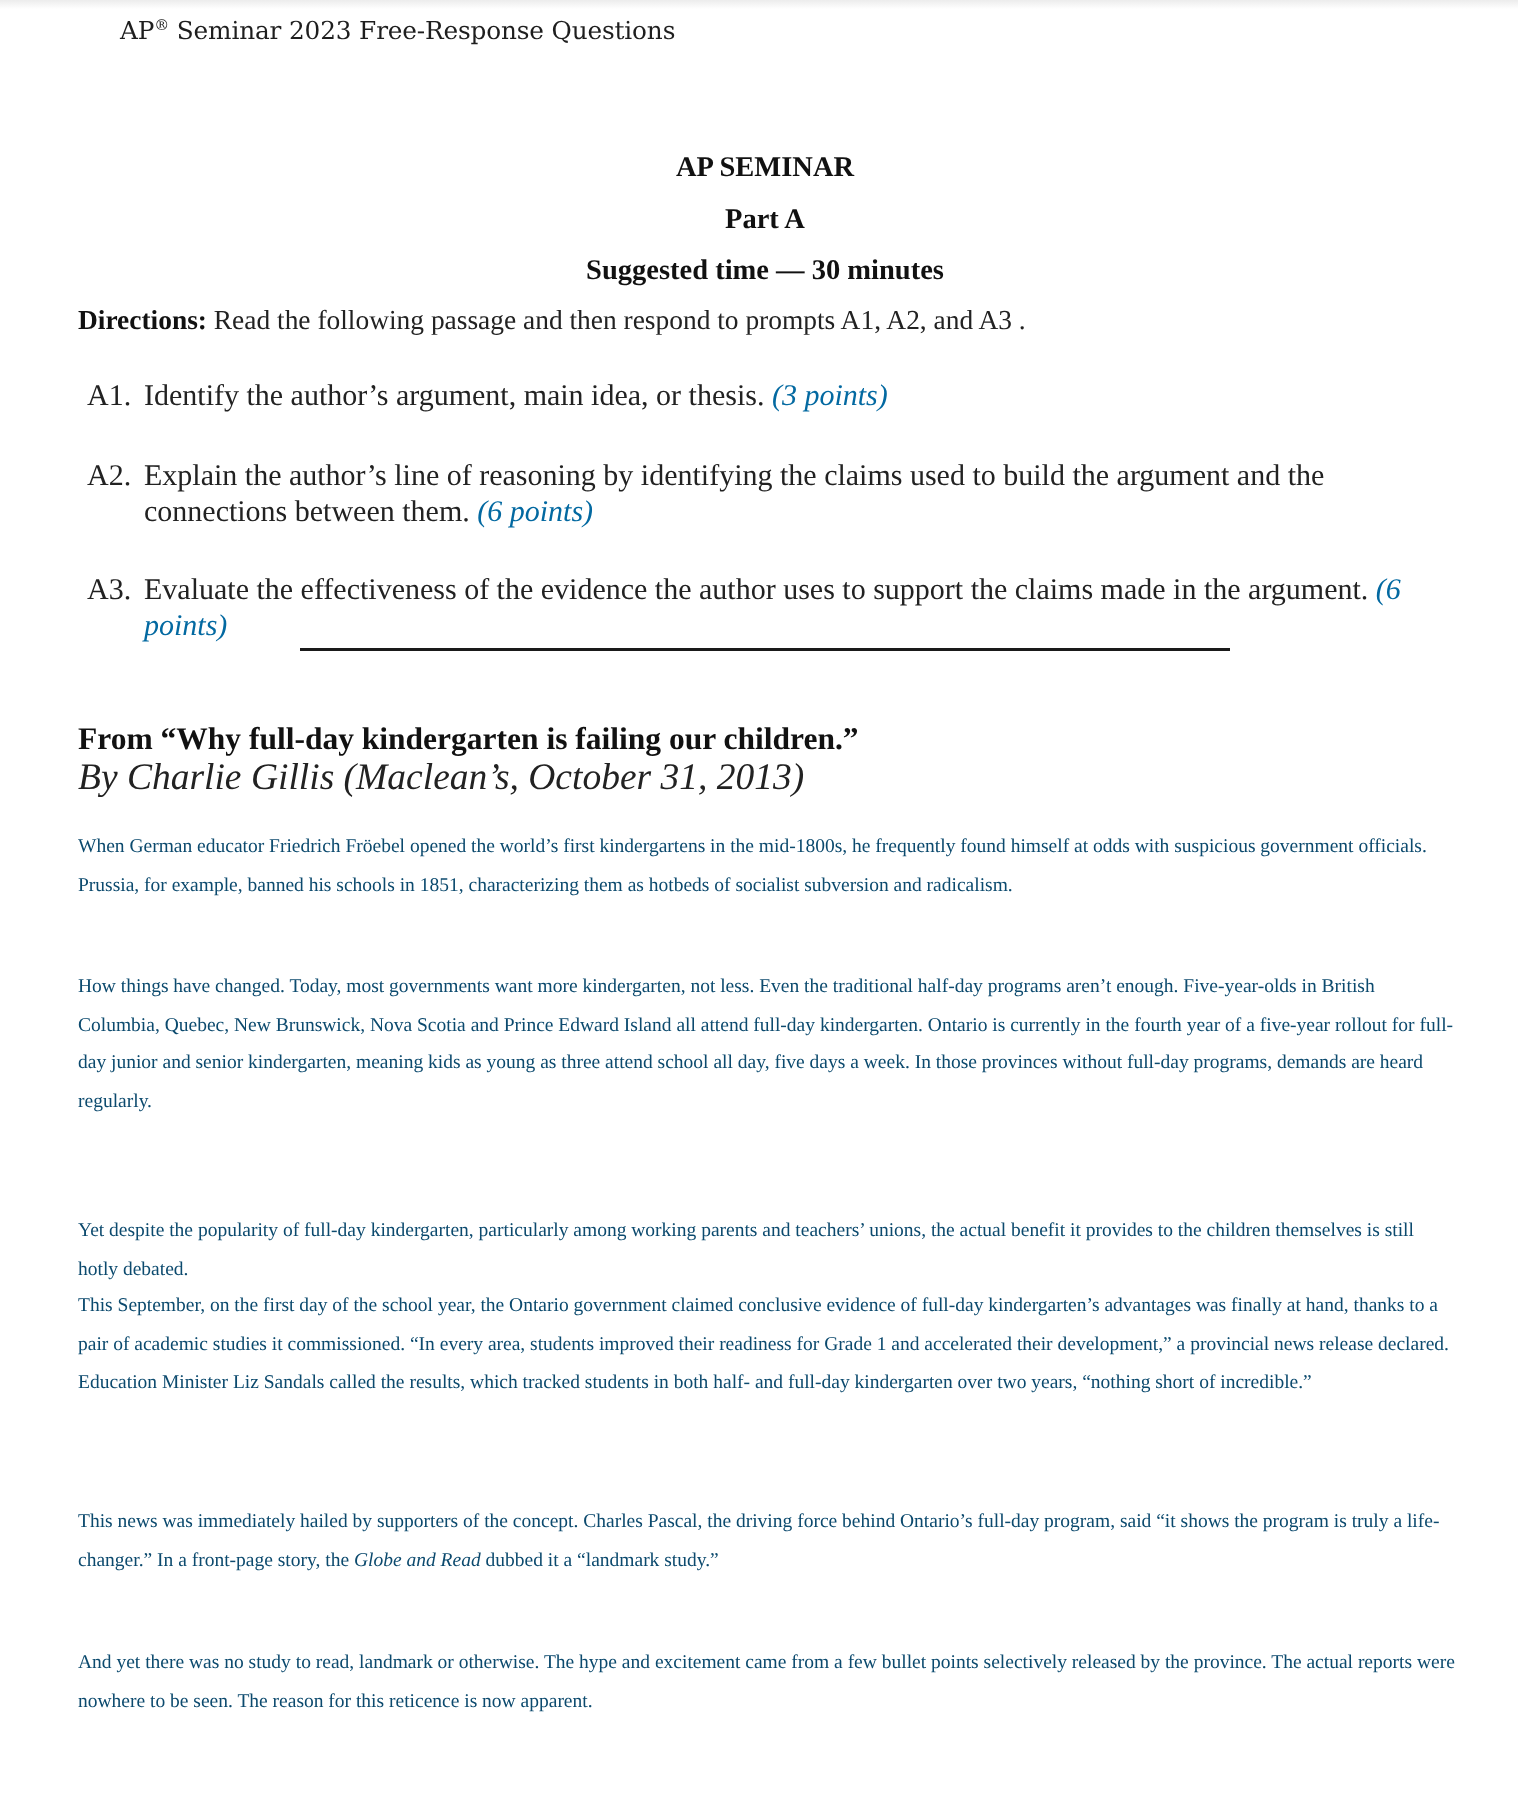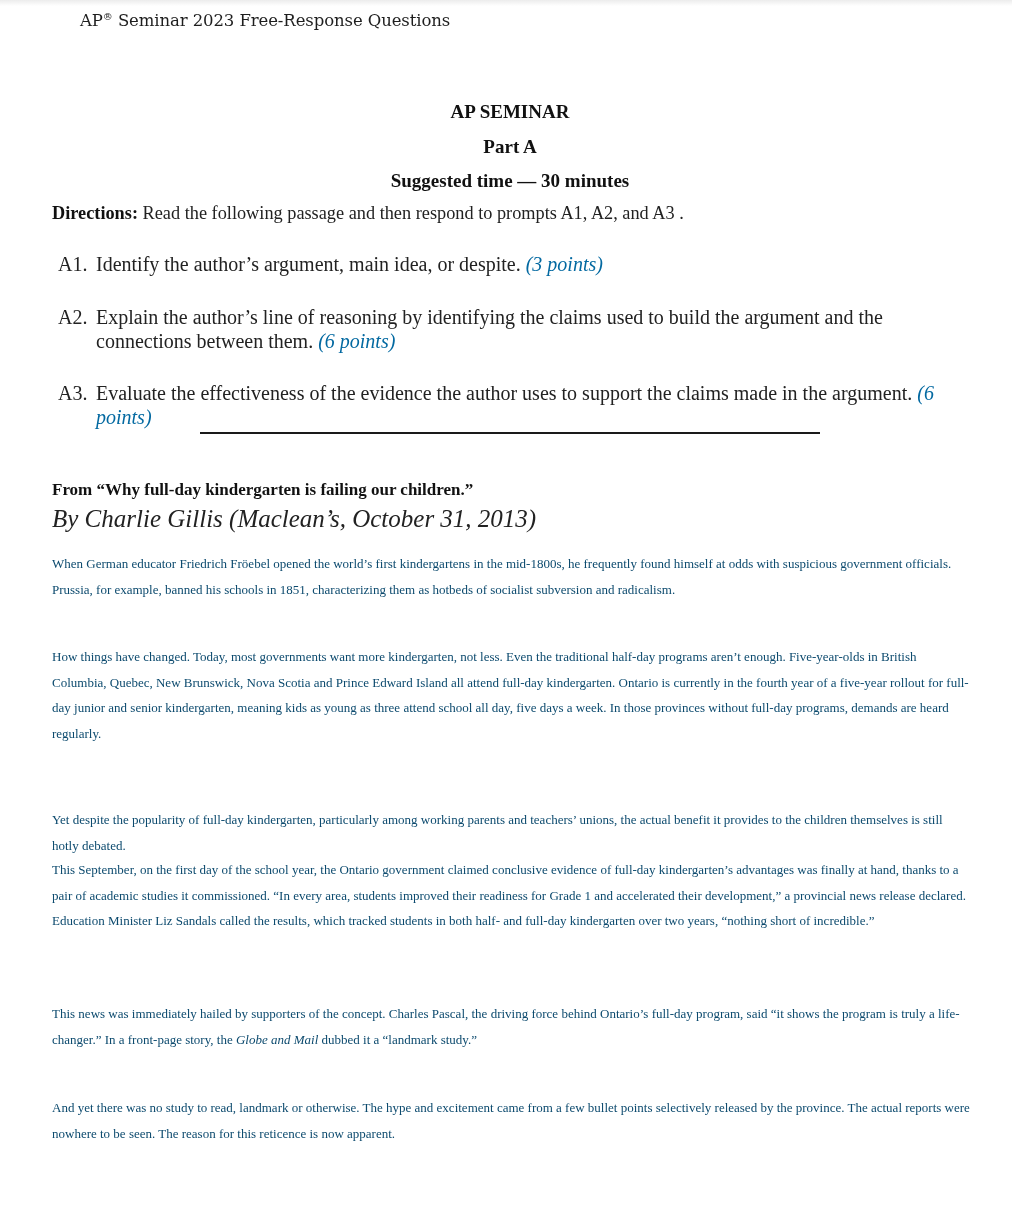--- a/index.html
+++ b/index.html
@@ -39,21 +39,21 @@
   .prompt i { color: #0369a1; }
   #p-a1 { top: 252px; }
   #p-a2 { top: 305px; }
   #p-a3 { top: 381px; }
   .rule {
     position: absolute; left: 200px; top: 432px; width: 620px; height: 2px;
     background: #1a1a1a;
   }
   .source-title {
     position: absolute; left: 52px; top: 480px;
-    font-weight: bold; font-size: 17px; color: #111;
+    font-weight: bold; font-size: 21px; color: #111;
   }
   .source-byline {
     position: absolute; left: 52px; top: 505px;
     font-style: italic; font-size: 25px; color: #222;
   }
   .para {
     position: absolute; left: 52px; width: 920px;
     font-size: 13px; line-height: 25.5px; color: #0c4a6e;
   }
   #para-0 { top: 551px; }
@@ -71,34 +71,34 @@
 <div class="running-head"><span>AP</span><sup>®</sup><span> Seminar 2023 Free-Response Questions</span></div>
 
 <div class="center-head" id="h-seminar">AP SEMINAR</div>
 <div class="center-head" id="h-part">Part A</div>
 <div class="center-head" id="h-time">Suggested time — 30 minutes</div>
 
 <div class="directions"><b>Directions:</b><span> Read the following passage and then respond to prompts A1, A2, and A3 .</span></div>
 
 <div class="prompt" id="p-a1">
   <span class="num">A1.</span>
-  <span class="txt"><span>Identify the author’s argument, main idea, or despite. </span><i>(3 points)</i></span>
+  <span class="txt"><span>Identify the author’s argument, main idea, or thesis. </span><i>(3 points)</i></span>
 </div>
 <div class="prompt" id="p-a2">
   <span class="num">A2.</span>
   <span class="txt"><span>Explain the author’s line of reasoning by identifying the claims used to build the argument and the connections between them. </span><i>(6 points)</i></span>
 </div>
 <div class="prompt" id="p-a3">
   <span class="num">A3.</span>
   <span class="txt"><span>Evaluate the effectiveness of the evidence the author uses to support the claims made in the argument. </span><i>(6 points)</i></span>
 </div>
 
 <div class="rule"></div>
 
 <div class="source-title">From “Why full-day kindergarten is failing our children.”</div>
 <div class="source-byline">By Charlie Gillis (Maclean’s, October 31, 2013)</div>
 
 <p class="para" id="para-0" style="margin:0">When German educator Friedrich Fröebel opened the world’s first kindergartens in the mid-1800s, he frequently found himself at odds with suspicious government officials. Prussia, for example, banned his schools in 1851, characterizing them as hotbeds of socialist subversion and radicalism.</p>
 <p class="para" id="para-1" style="margin:0">How things have changed. Today, most governments want more kindergarten, not less. Even the traditional half-day programs aren’t enough. Five-year-olds in British Columbia, Quebec, New Brunswick, Nova Scotia and Prince Edward Island all attend full-day kindergarten. Ontario is currently in the fourth year of a five-year rollout for full-day junior and senior kindergarten, meaning kids as young as three attend school all day, five days a week. In those provinces without full-day programs, demands are heard regularly.</p>
 <p class="para" id="para-2" style="margin:0">Yet despite the popularity of full-day kindergarten, particularly among working parents and teachers’ unions, the actual benefit it provides to the children themselves is still hotly debated.</p>
 <p class="para" id="para-3" style="margin:0">This September, on the first day of the school year, the Ontario government claimed conclusive evidence of full-day kindergarten’s advantages was finally at hand, thanks to a pair of academic studies it commissioned. “In every area, students improved their readiness for Grade 1 and accelerated their development,” a provincial news release declared. Education Minister Liz Sandals called the results, which tracked students in both half- and full-day kindergarten over two years, “nothing short of incredible.”</p>
-<p class="para" id="para-4" style="margin:0"><span>This news was immediately hailed by supporters of the concept. Charles Pascal, the driving force behind Ontario’s full-day program, said “it shows the program is truly a life-changer.” In a front-page story, the </span><i>Globe and Mail</i><span> dubbed it a “landmark study.”</span></p>
+<p class="para" id="para-4" style="margin:0"><span>This news was immediately hailed by supporters of the concept. Charles Pascal, the driving force behind Ontario’s full-day program, said “it shows the program is truly a life-changer.” In a front-page story, the </span><i>Globe and Read</i><span> dubbed it a “landmark study.”</span></p>
 <p class="para" id="para-5" style="margin:0">And yet there was no study to read, landmark or otherwise. The hype and excitement came from a few bullet points selectively released by the province. The actual reports were nowhere to be seen. The reason for this reticence is now apparent.</p>
 
 </body></html>

